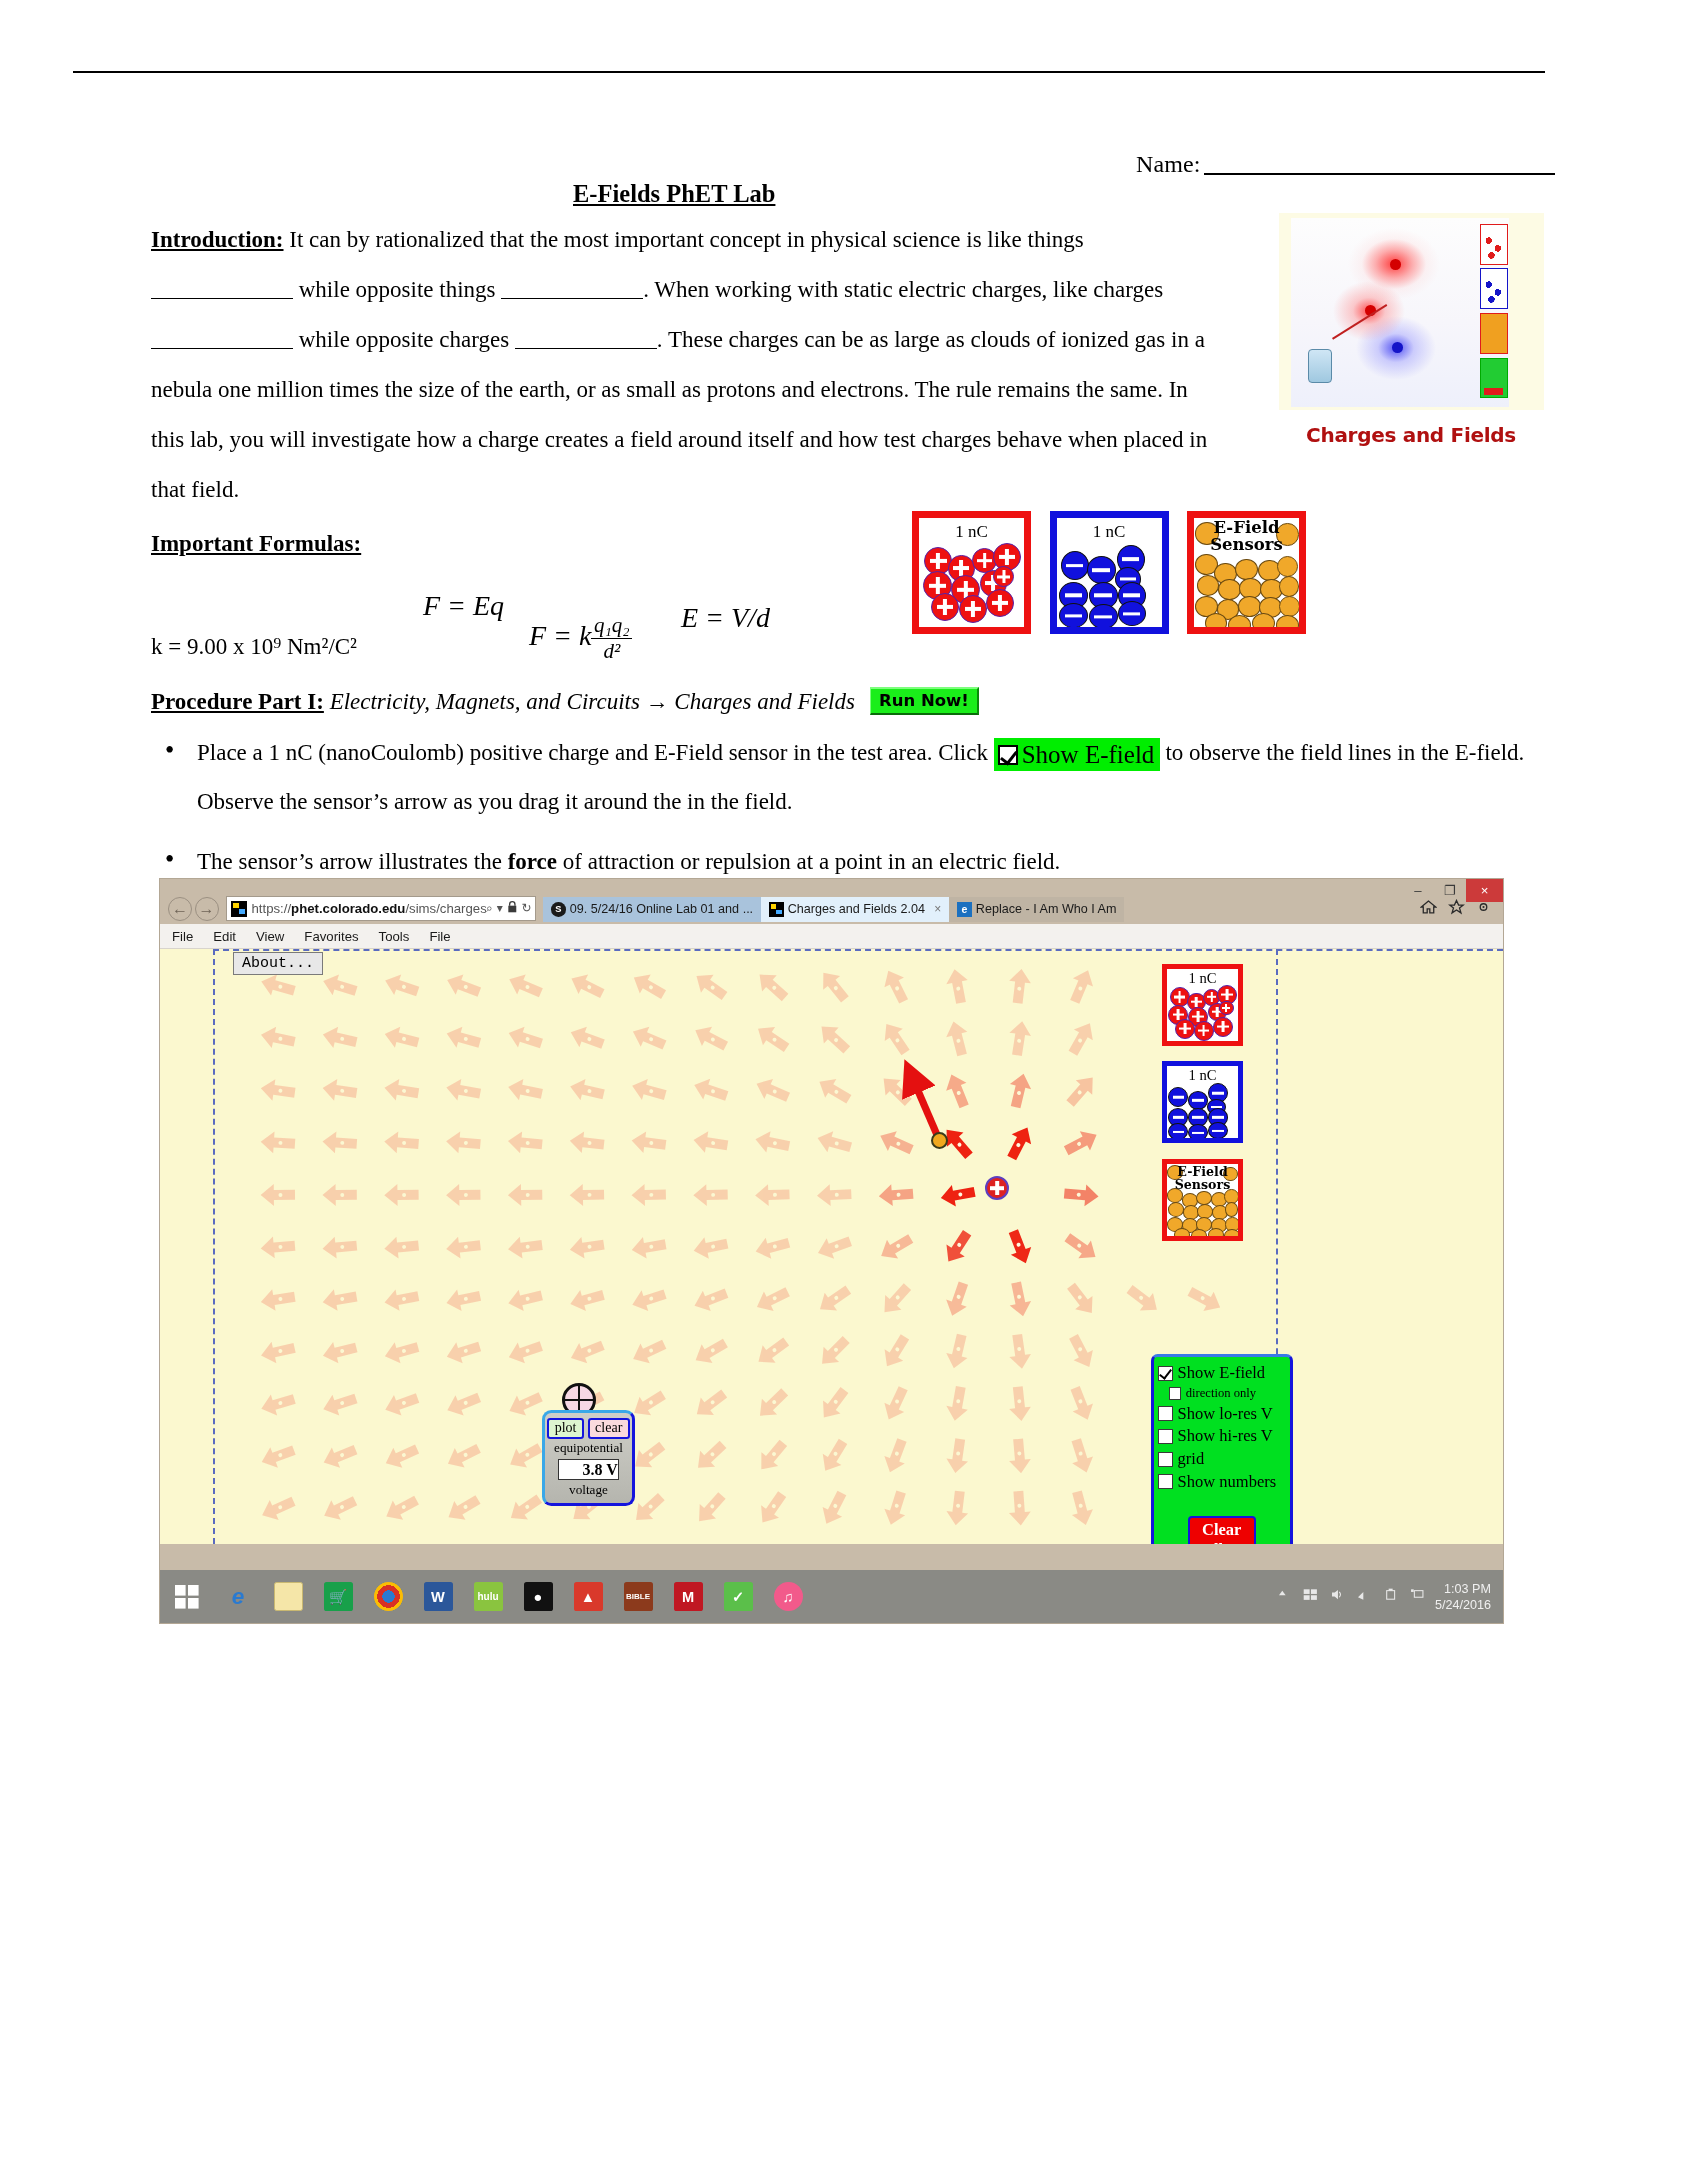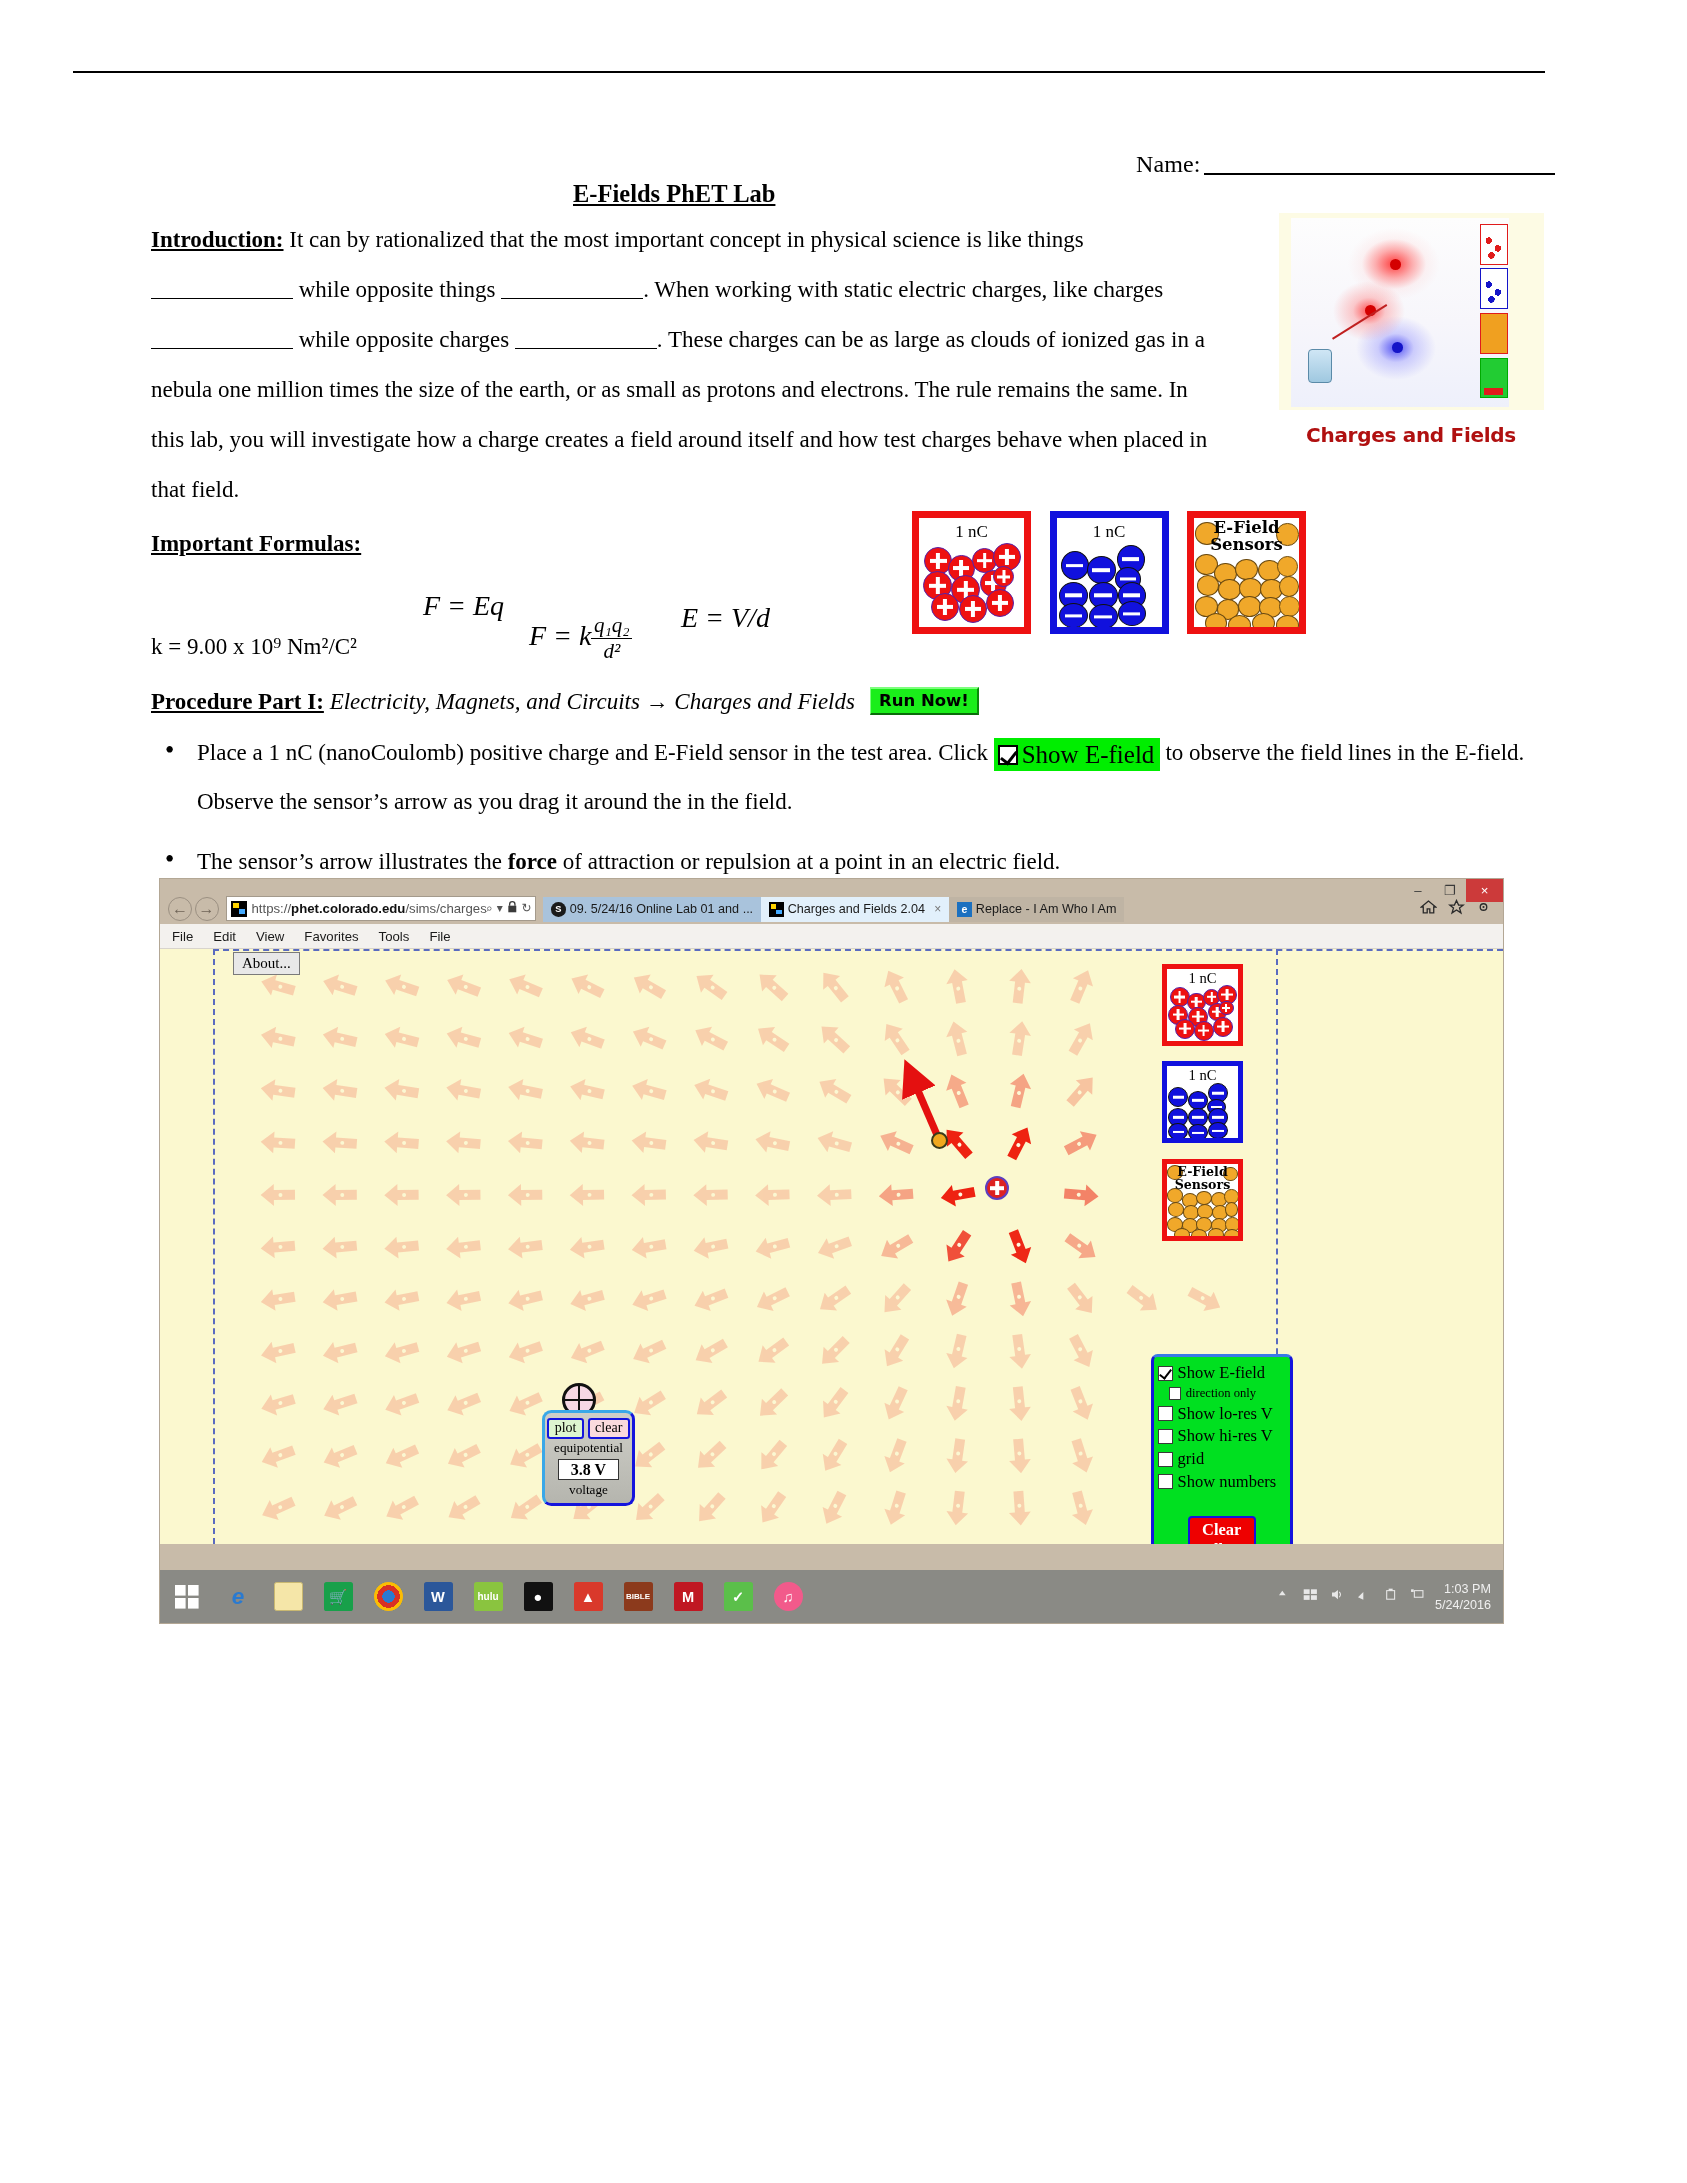--- a/index.html
+++ b/index.html
@@ -382,21 +382,21 @@
     position: absolute; left: 53px; top: 0; bottom: 0; width: 0;
     border-left: 2px dashed #5a6bc0;
   }
   .sim-dash-right {
     position: absolute; left: 1116px; top: 0; bottom: 0; width: 0;
     border-left: 2px dashed #5a6bc0;
   }
   .about-btn {
     position: absolute; left: 73px; top: 2.6px;
     padding: 2px 8px; background: #e8e8e8; border: 0.7px solid #7a7a7a;
-    font-family: Liberation Serif, serif; font-size: 15px;
+    font-family: Liberation Mono, monospace; font-size: 15px;
   }
 
   .pos-charge {
     position: absolute;
     width: 24px; height: 24px; border-radius: 50%;
     background: #dd2222; border: 2px solid #5c3fc0;
   }
   .pos-charge::before { content:""; position:absolute; left:50%; top:16%; width:18%; height:68%; transform:translateX(-50%); background:#fff;}
   .pos-charge::after { content:""; position:absolute; top:50%; left:16%; height:18%; width:68%; transform:translateY(-50%); background:#fff;}
 
@@ -428,21 +428,21 @@
   }
   .volt-row { display: flex; gap: 4px; justify-content: center; }
   .vbtn {
     font-size: 14px; padding: 0.7px 5.3px; border: 2px solid #1414dd; border-radius: 3.3px;
   }
   .vbtn.plot { background: #ddf5cf; }
   .vbtn.clear { background: #fadadd; }
   .vlabel { font-size: 13.2px; margin-top: 1.3px; }
   .vbox {
     background: #fff; border: 1.3px solid #333; font-size: 16px; font-weight: bold;
-    margin: 2.6px 9.3px 1.3px 9.3px; padding: 0.7px 0;
+    margin: 2.6px 9.3px 1.3px 9.3px; padding: 0.7px 0; text-align: right;
   }
 
   
   .green-panel {
     position: absolute;
     left: 991px; top: 405px;
     width: 142px; height: 263px;
     background: #00e020;
     border: 3.3px solid #1414dd;
     border-top-color: #3a7ae8;

